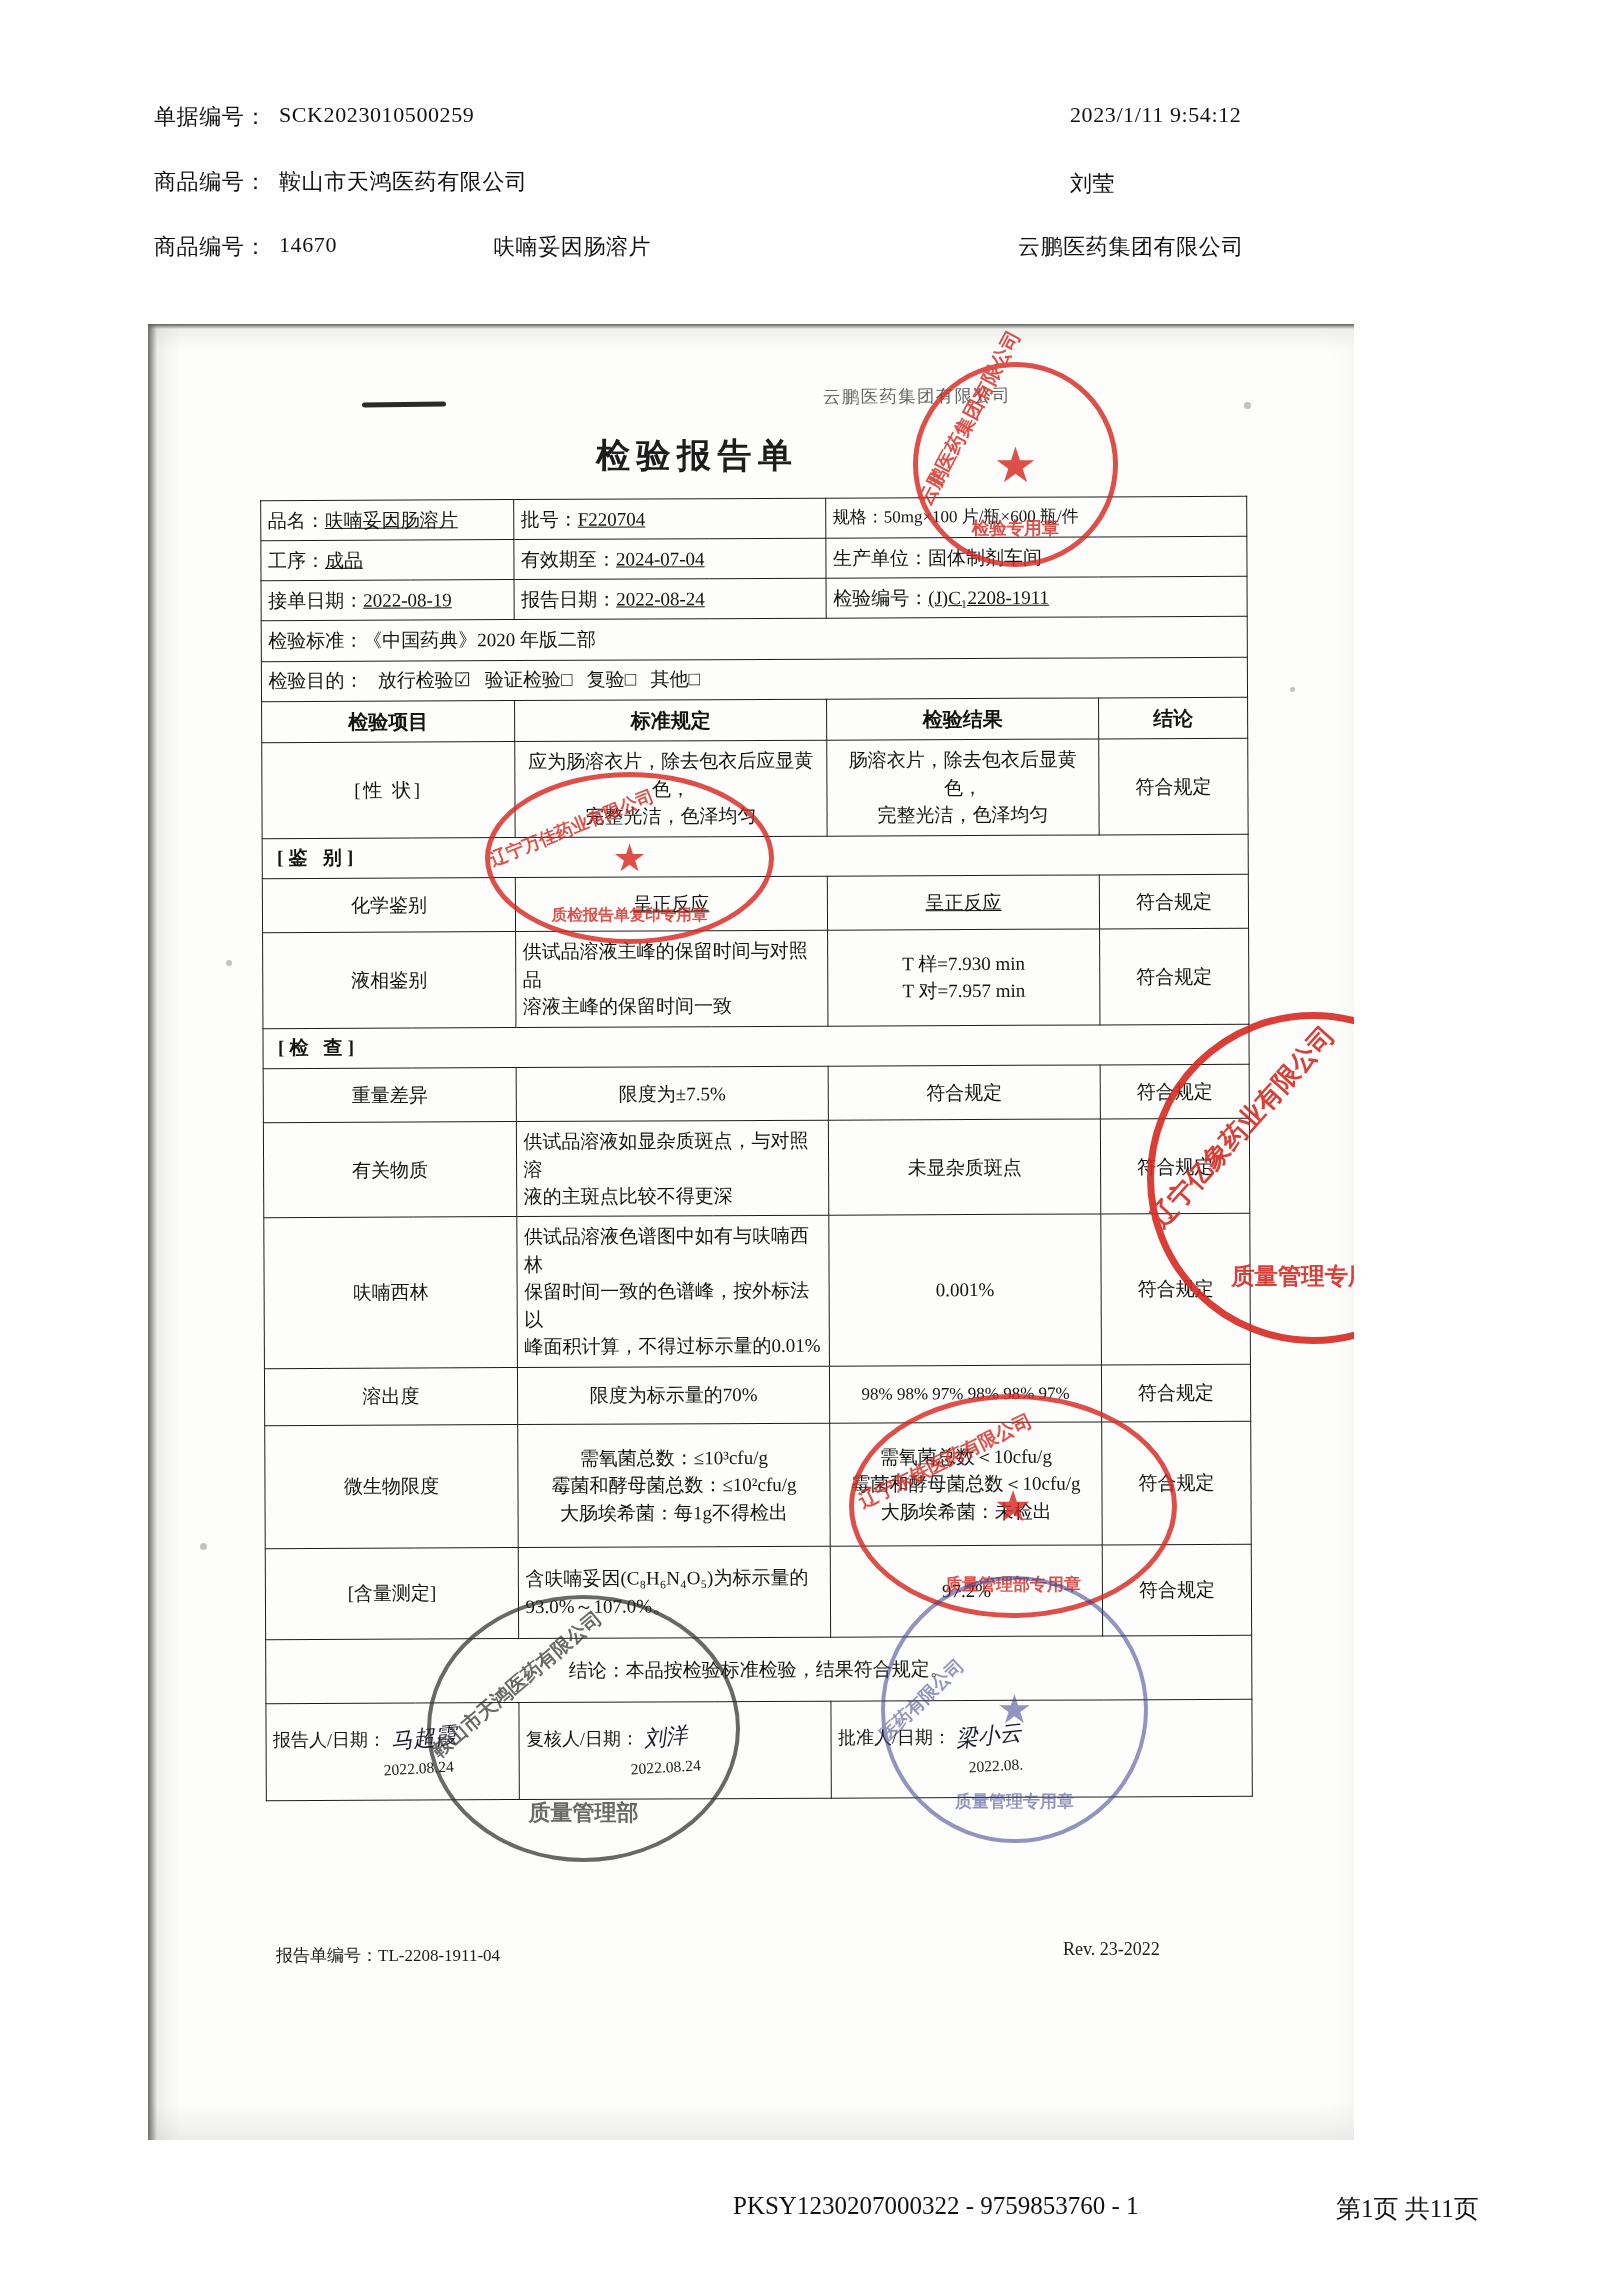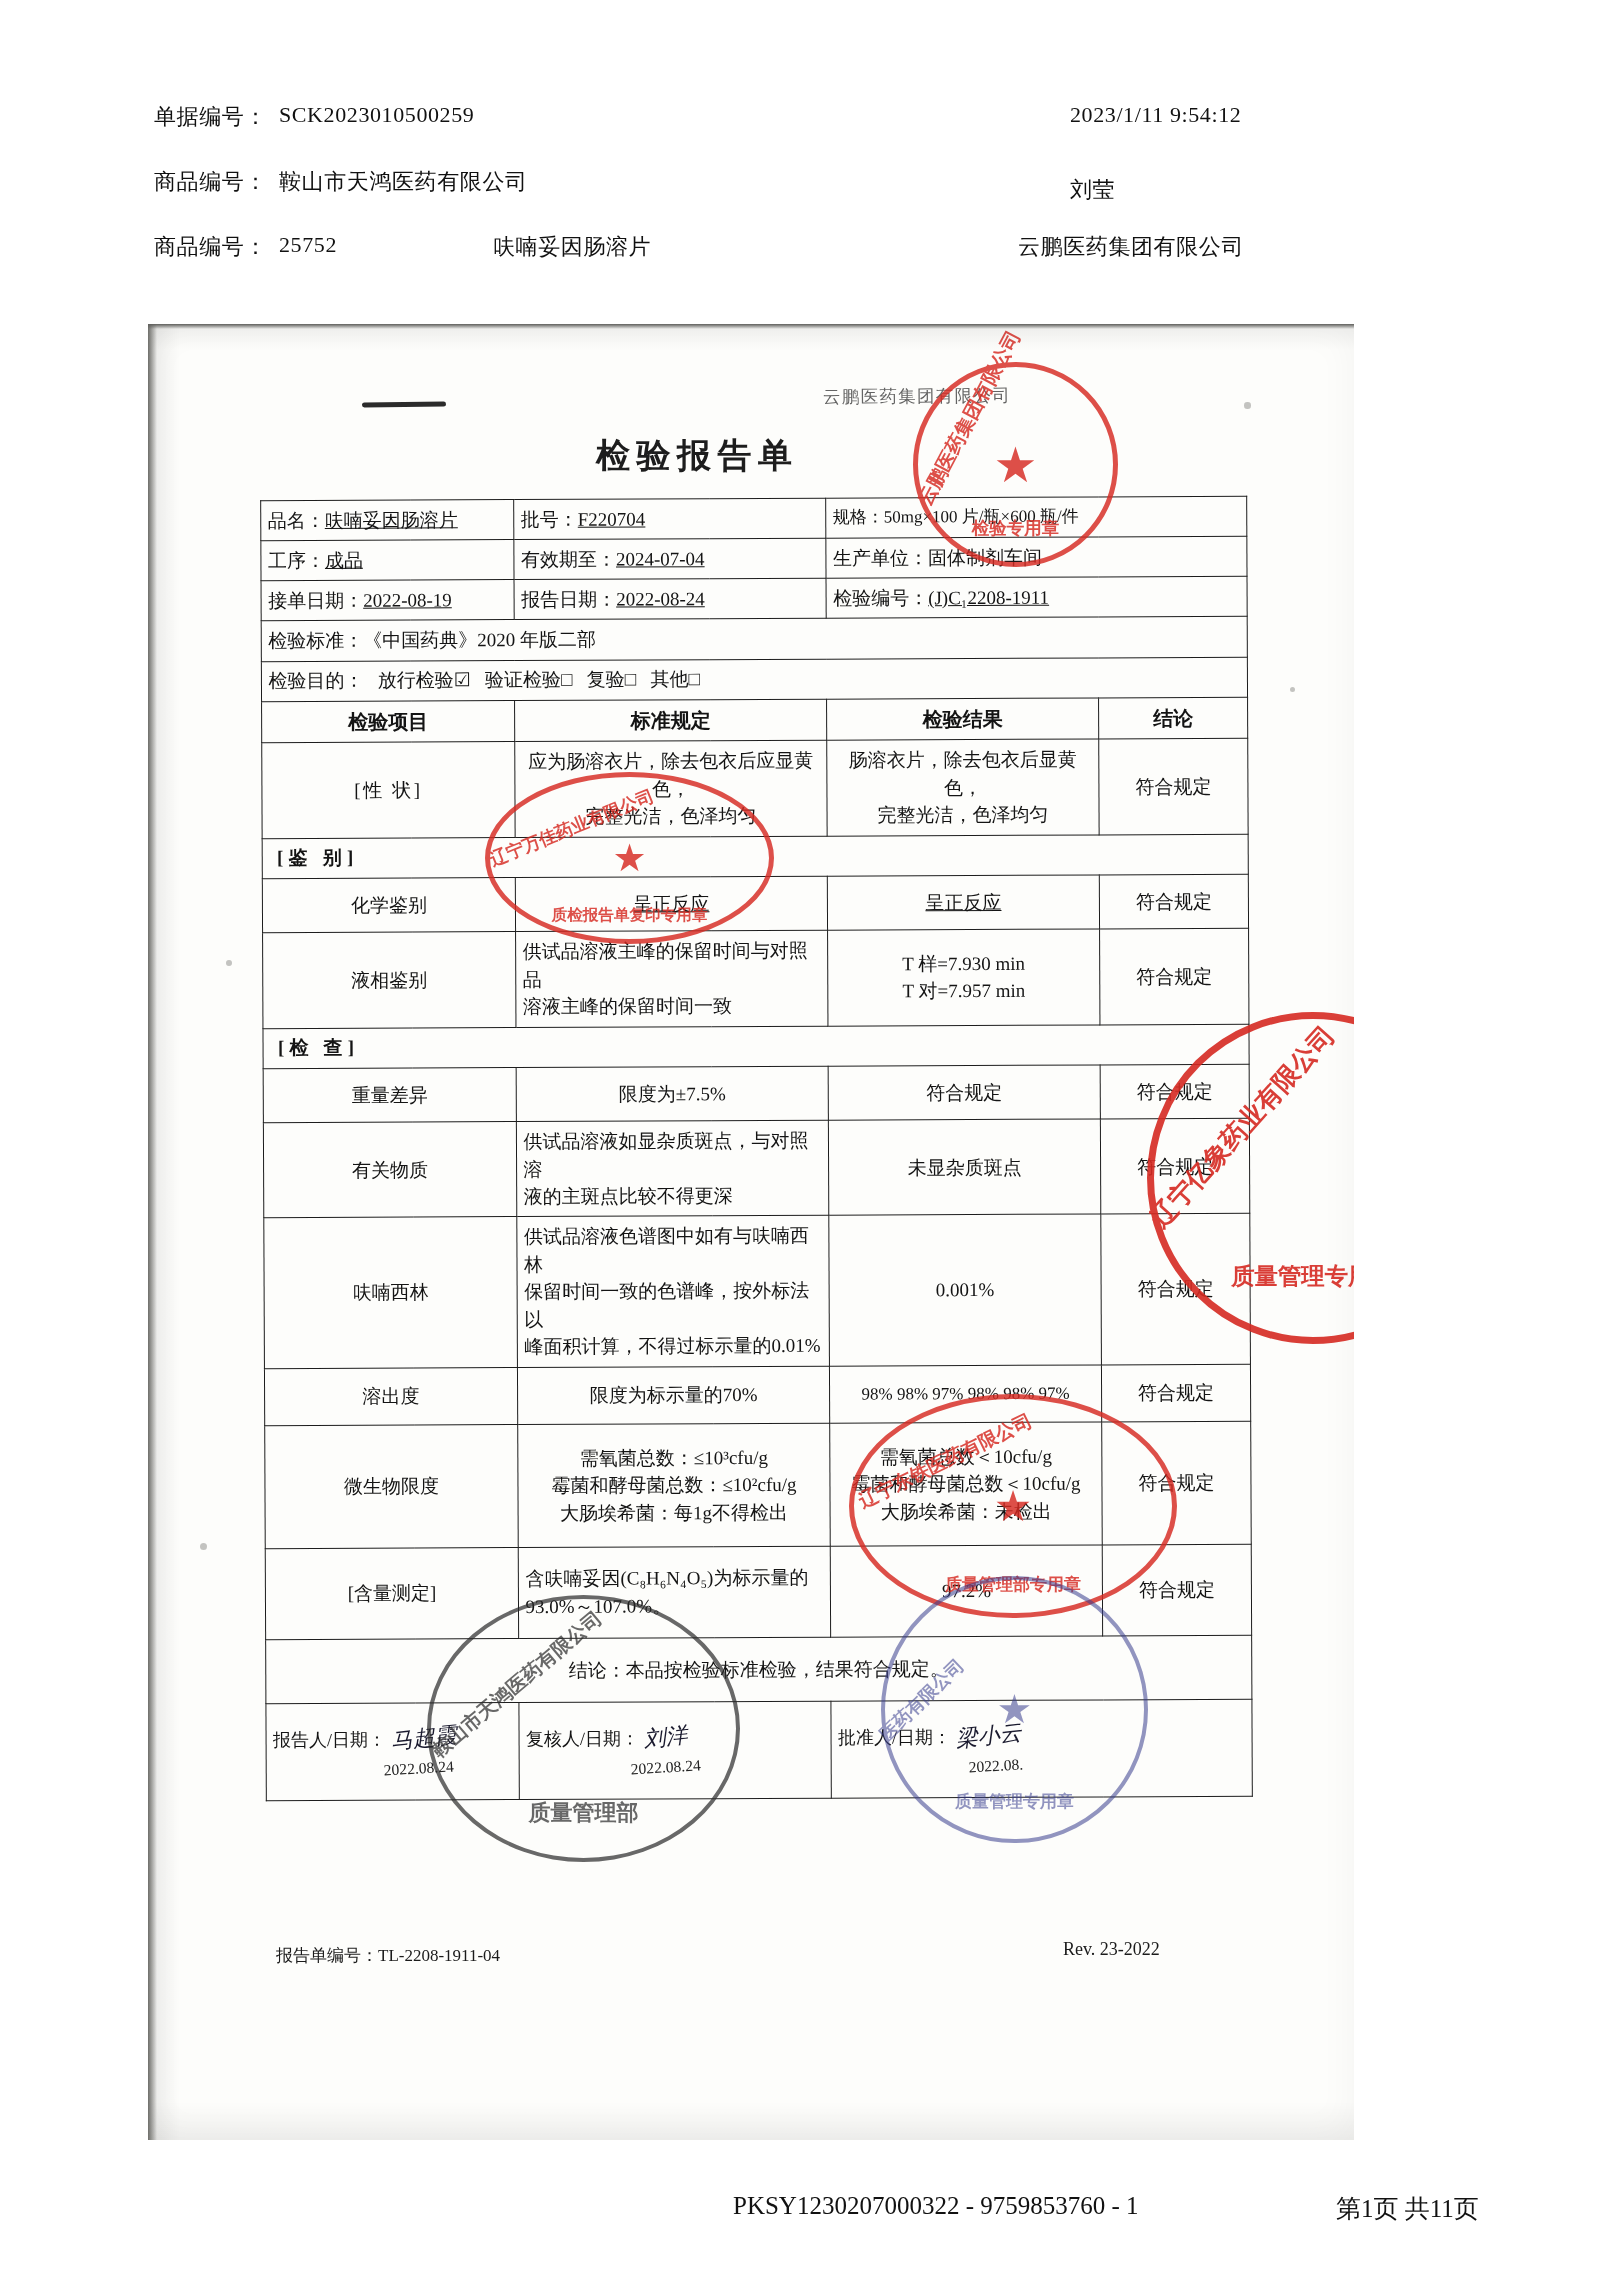--- a/index.html
+++ b/index.html
@@ -33,21 +33,21 @@
   .hdr-val { color: #111; }
 
   .hdr-r1 { left: 154px; top: 102px; }
   .hdr-r2 { left: 154px; top: 167px; }
   .hdr-r3 { left: 154px; top: 232px; }
   .hdr-r1v { left: 279px; top: 102px; }
   .hdr-r2v { left: 279px; top: 167px; }
   .hdr-r3v { left: 279px; top: 232px; }
   .hdr-prod { left: 493px; top: 232px; }
   .hdr-date { left: 1070px; top: 102px; }
-  .hdr-user { left: 1070px; top: 175px; }
+  .hdr-user { left: 1070px; top: 169px; }
   .hdr-company { left: 1018px; top: 232px; }
 
   
   .scan {
     position: absolute;
     left: 148px;
     top: 324px;
     width: 1206px;
     height: 1816px;
     background: #fdfdfb;
@@ -276,21 +276,21 @@
 <body>
 
 <div class="page-header">
   <div class="hdr-row hdr-r1 hdr-label">单据编号：</div>
   <div class="hdr-row hdr-r1v hdr-val">SCK2023010500259</div>
 
   <div class="hdr-row hdr-r2 hdr-label">商品编号：</div>
   <div class="hdr-row hdr-r2v hdr-val">鞍山市天鸿医药有限公司</div>
 
   <div class="hdr-row hdr-r3 hdr-label">商品编号：</div>
-  <div class="hdr-row hdr-r3v hdr-val">25752</div>
+  <div class="hdr-row hdr-r3v hdr-val">14670</div>
   <div class="hdr-row hdr-prod hdr-val">呋喃妥因肠溶片</div>
 
   <div class="hdr-row hdr-date">2023/1/11  9:54:12</div>
   <div class="hdr-row hdr-user">刘莹</div>
   <div class="hdr-row hdr-company">云鹏医药集团有限公司</div>
 </div>
 
 <div class="scan">
   <div class="scan-edge-left"></div>
   <div class="scan-edge-top"></div>

